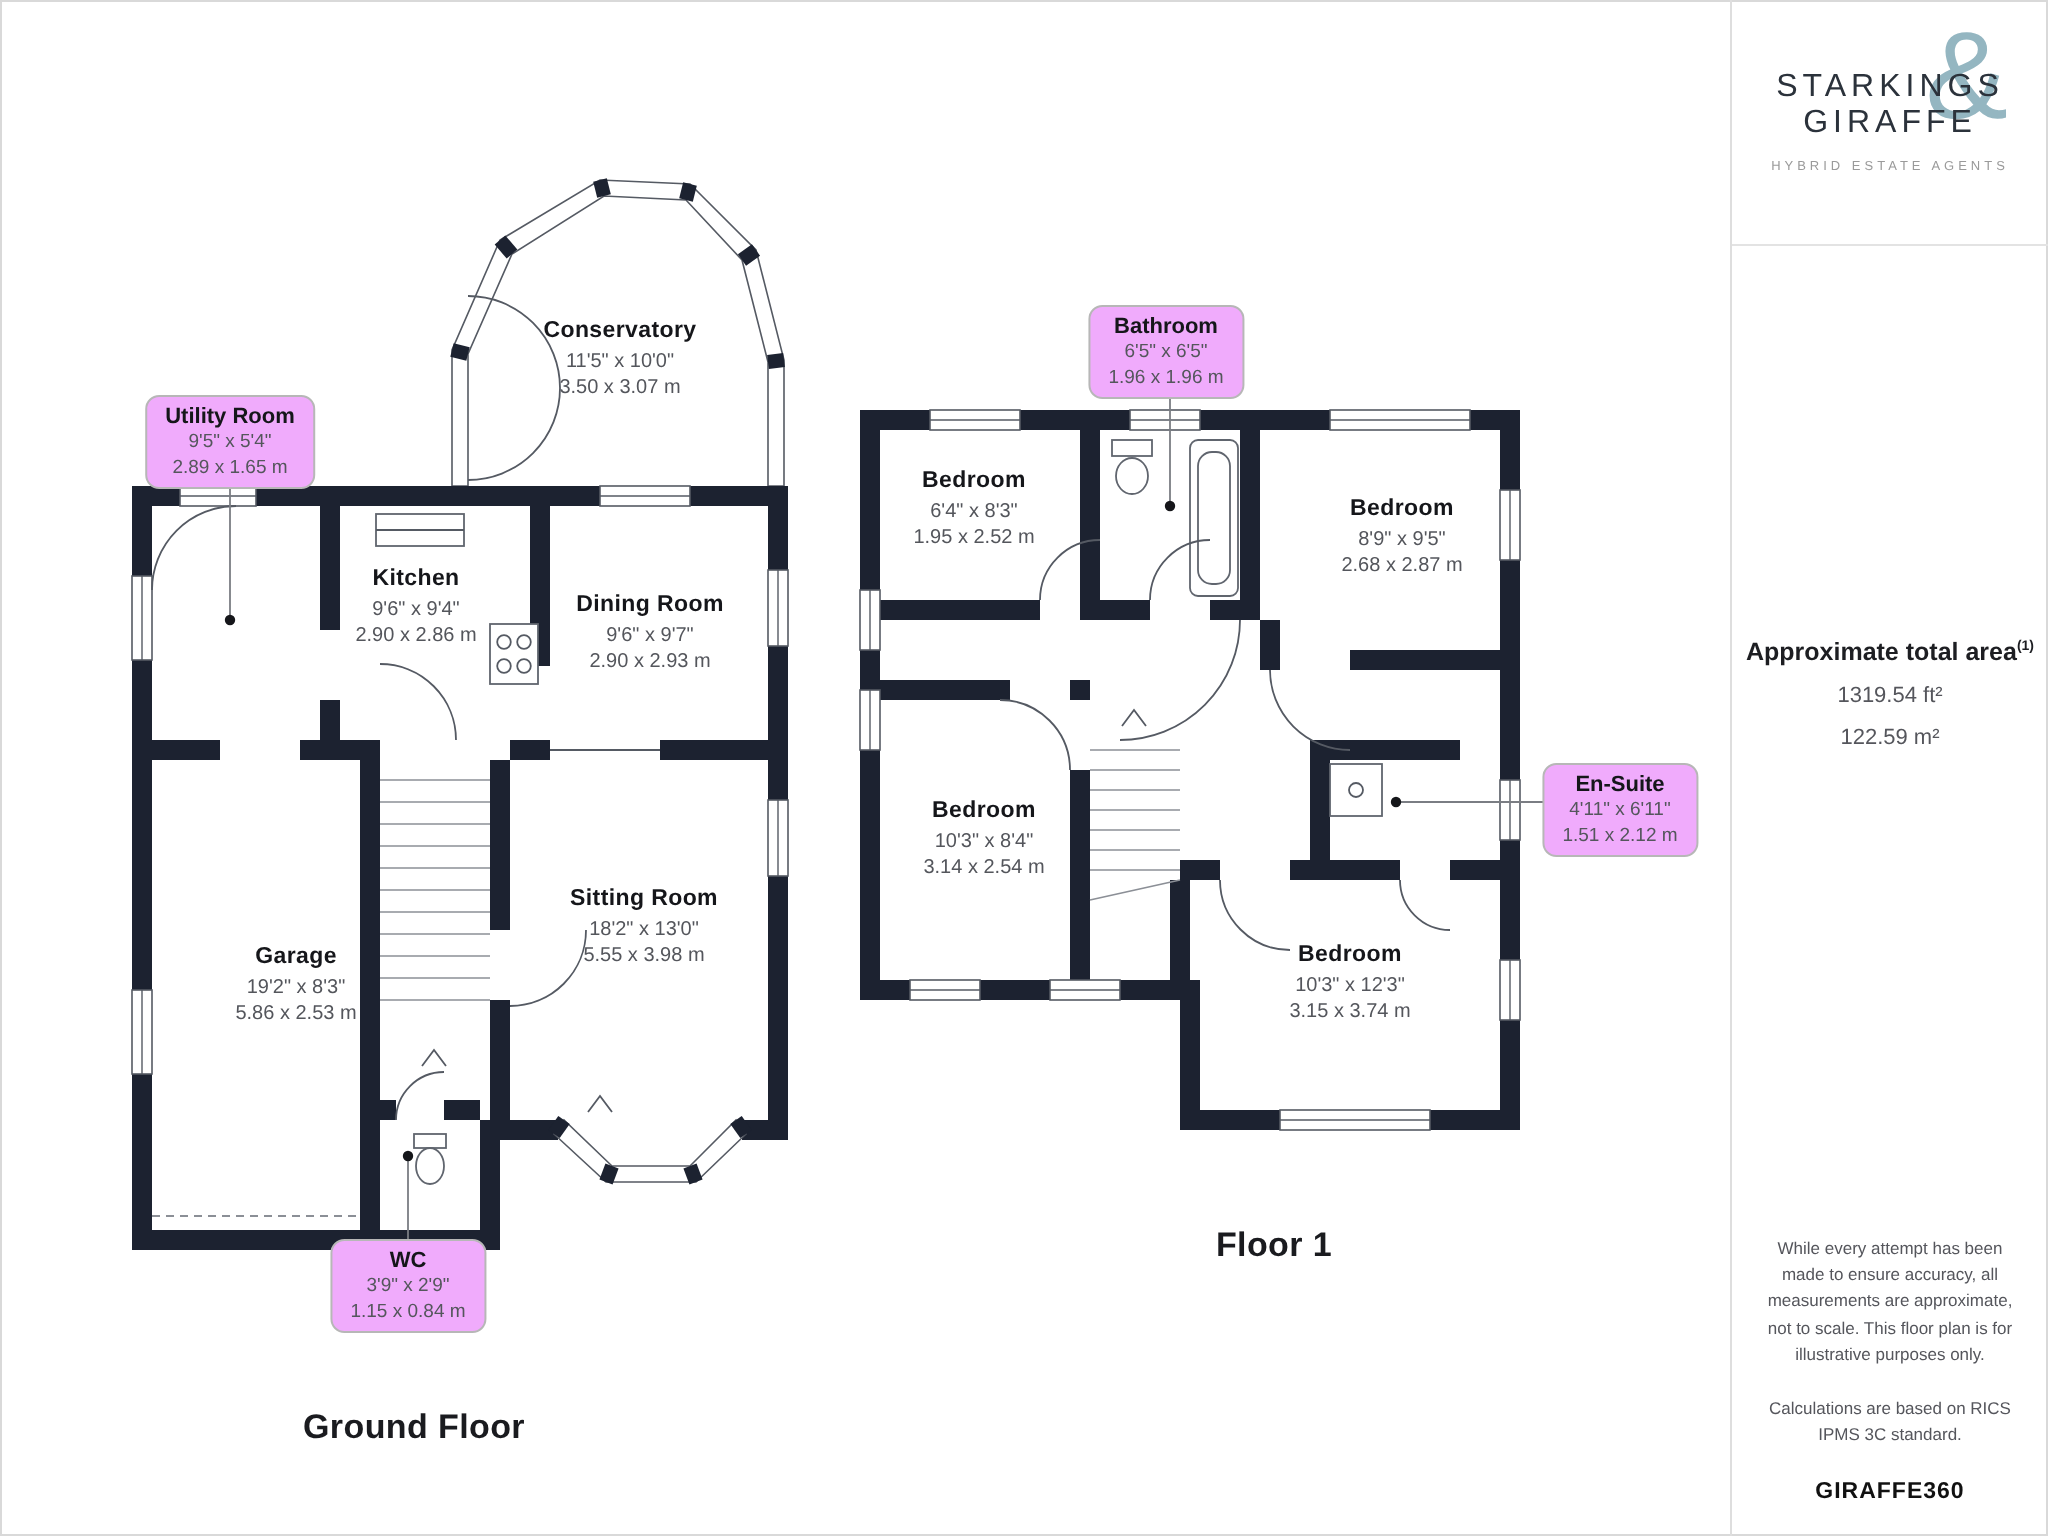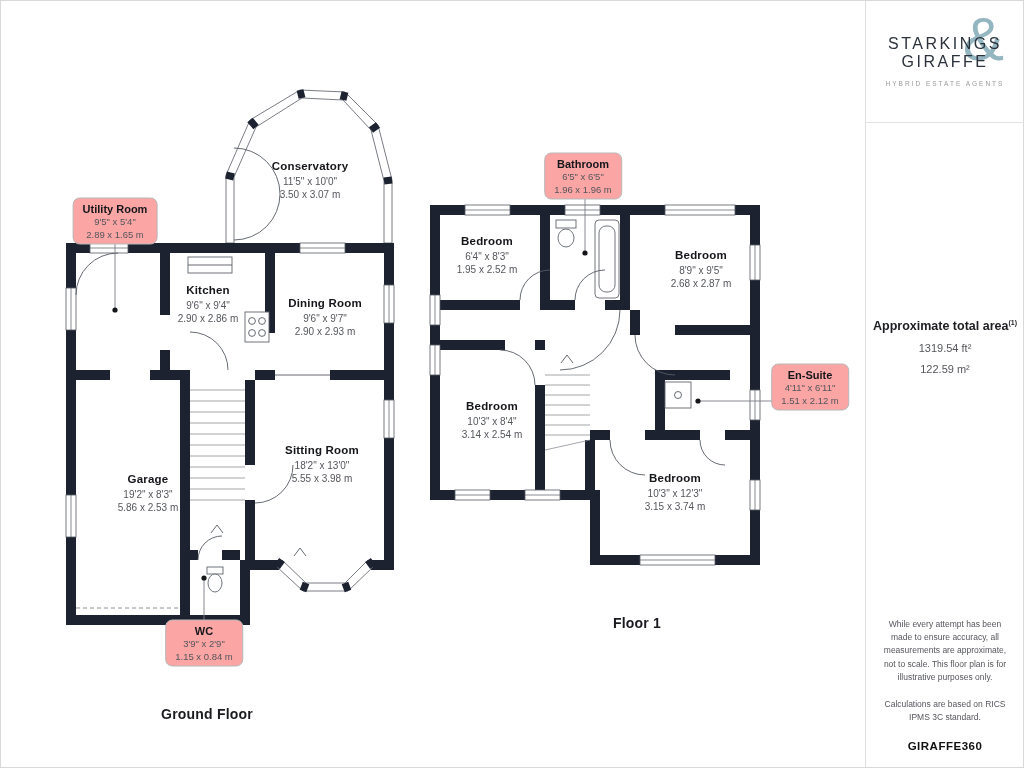--- a/index.html
+++ b/index.html
@@ -16,25 +16,25 @@
   .winrect{fill:#ffffff;stroke:#555a63;stroke-width:0.8;}
   .winline{stroke:#555a63;stroke-width:0.7;}
   .wedge{stroke:#1c2230;stroke-width:7;}
   .leader{stroke:#7a7d83;stroke-width:0.9;}
   .ldot{fill:#15161a;}
   .room-label{position:absolute;transform:translate(-50%,-50%);text-align:center;
               white-space:nowrap;line-height:1.35;z-index:3;}
   .room-label .rname{font-size:11.5px;font-weight:700;color:#15161a;letter-spacing:.2px;}
   .room-label .rdim{font-size:10px;color:#54565c;}
   .callout{position:absolute;transform:translate(-50%,-50%);text-align:center;
-           white-space:nowrap;line-height:1.3;background:#fca5a5;border:1px solid #b7b7b7;
+           white-space:nowrap;line-height:1.3;background:#f0abfc;border:1px solid #b7b7b7;
            border-radius:7px;padding:3px 9px;z-index:4;}
   .callout .rname{font-size:11px;font-weight:700;color:#15161a;}
   .callout .rdim{font-size:9.5px;color:#54565c;}
-  .floor-title{position:absolute;transform:translate(-50%,-50%);font-size:14px;
+  .floor-title{position:absolute;transform:translate(-50%,-50%);font-size:17px;
                font-weight:700;color:#1a1b1f;letter-spacing:.2px;z-index:3;}
   .sidebar{position:absolute;left:865px;top:0;width:158px;height:768px;
            border-left:1px solid #dedede;display:flex;flex-direction:column;}
   .logo-box{position:relative;height:122px;border-bottom:1px solid #e3e3e3;
             display:flex;flex-direction:column;align-items:center;justify-content:center;}
   .logo-amp{position:absolute;right:20px;top:8px;font-size:62px;font-weight:400;
             color:#94b6c1;z-index:0;line-height:1;}
   .logo-words{position:relative;z-index:1;text-align:center;line-height:1.1;}
   .logo-w{font-size:16px;font-weight:400;letter-spacing:2.5px;color:#2b323b;}
   .logo-tag{position:relative;z-index:1;margin-top:9px;font-size:6.5px;letter-spacing:2px;
@@ -323,21 +323,21 @@
     <div class="callout" style="left:204px;top:643px">
       <div class="rname">WC</div>
       <div class="rdim">3'9" x 2'9"</div>
       <div class="rdim">1.15 x 0.84 m</div>
     </div>
     <div class="callout" style="left:583px;top:176px">
       <div class="rname">Bathroom</div>
       <div class="rdim">6'5" x 6'5"</div>
       <div class="rdim">1.96 x 1.96 m</div>
     </div>
-    <div class="callout" style="left:810px;top:387px">
+    <div class="callout" style="left:810px;top:405px">
       <div class="rname">En-Suite</div>
       <div class="rdim">4'11" x 6'11"</div>
       <div class="rdim">1.51 x 2.12 m</div>
     </div>
 
     <div class="floor-title" style="left:207px;top:714px">Ground Floor</div>
     <div class="floor-title" style="left:637px;top:623px">Floor 1</div>
   </div>
 
   <div class="sidebar">

